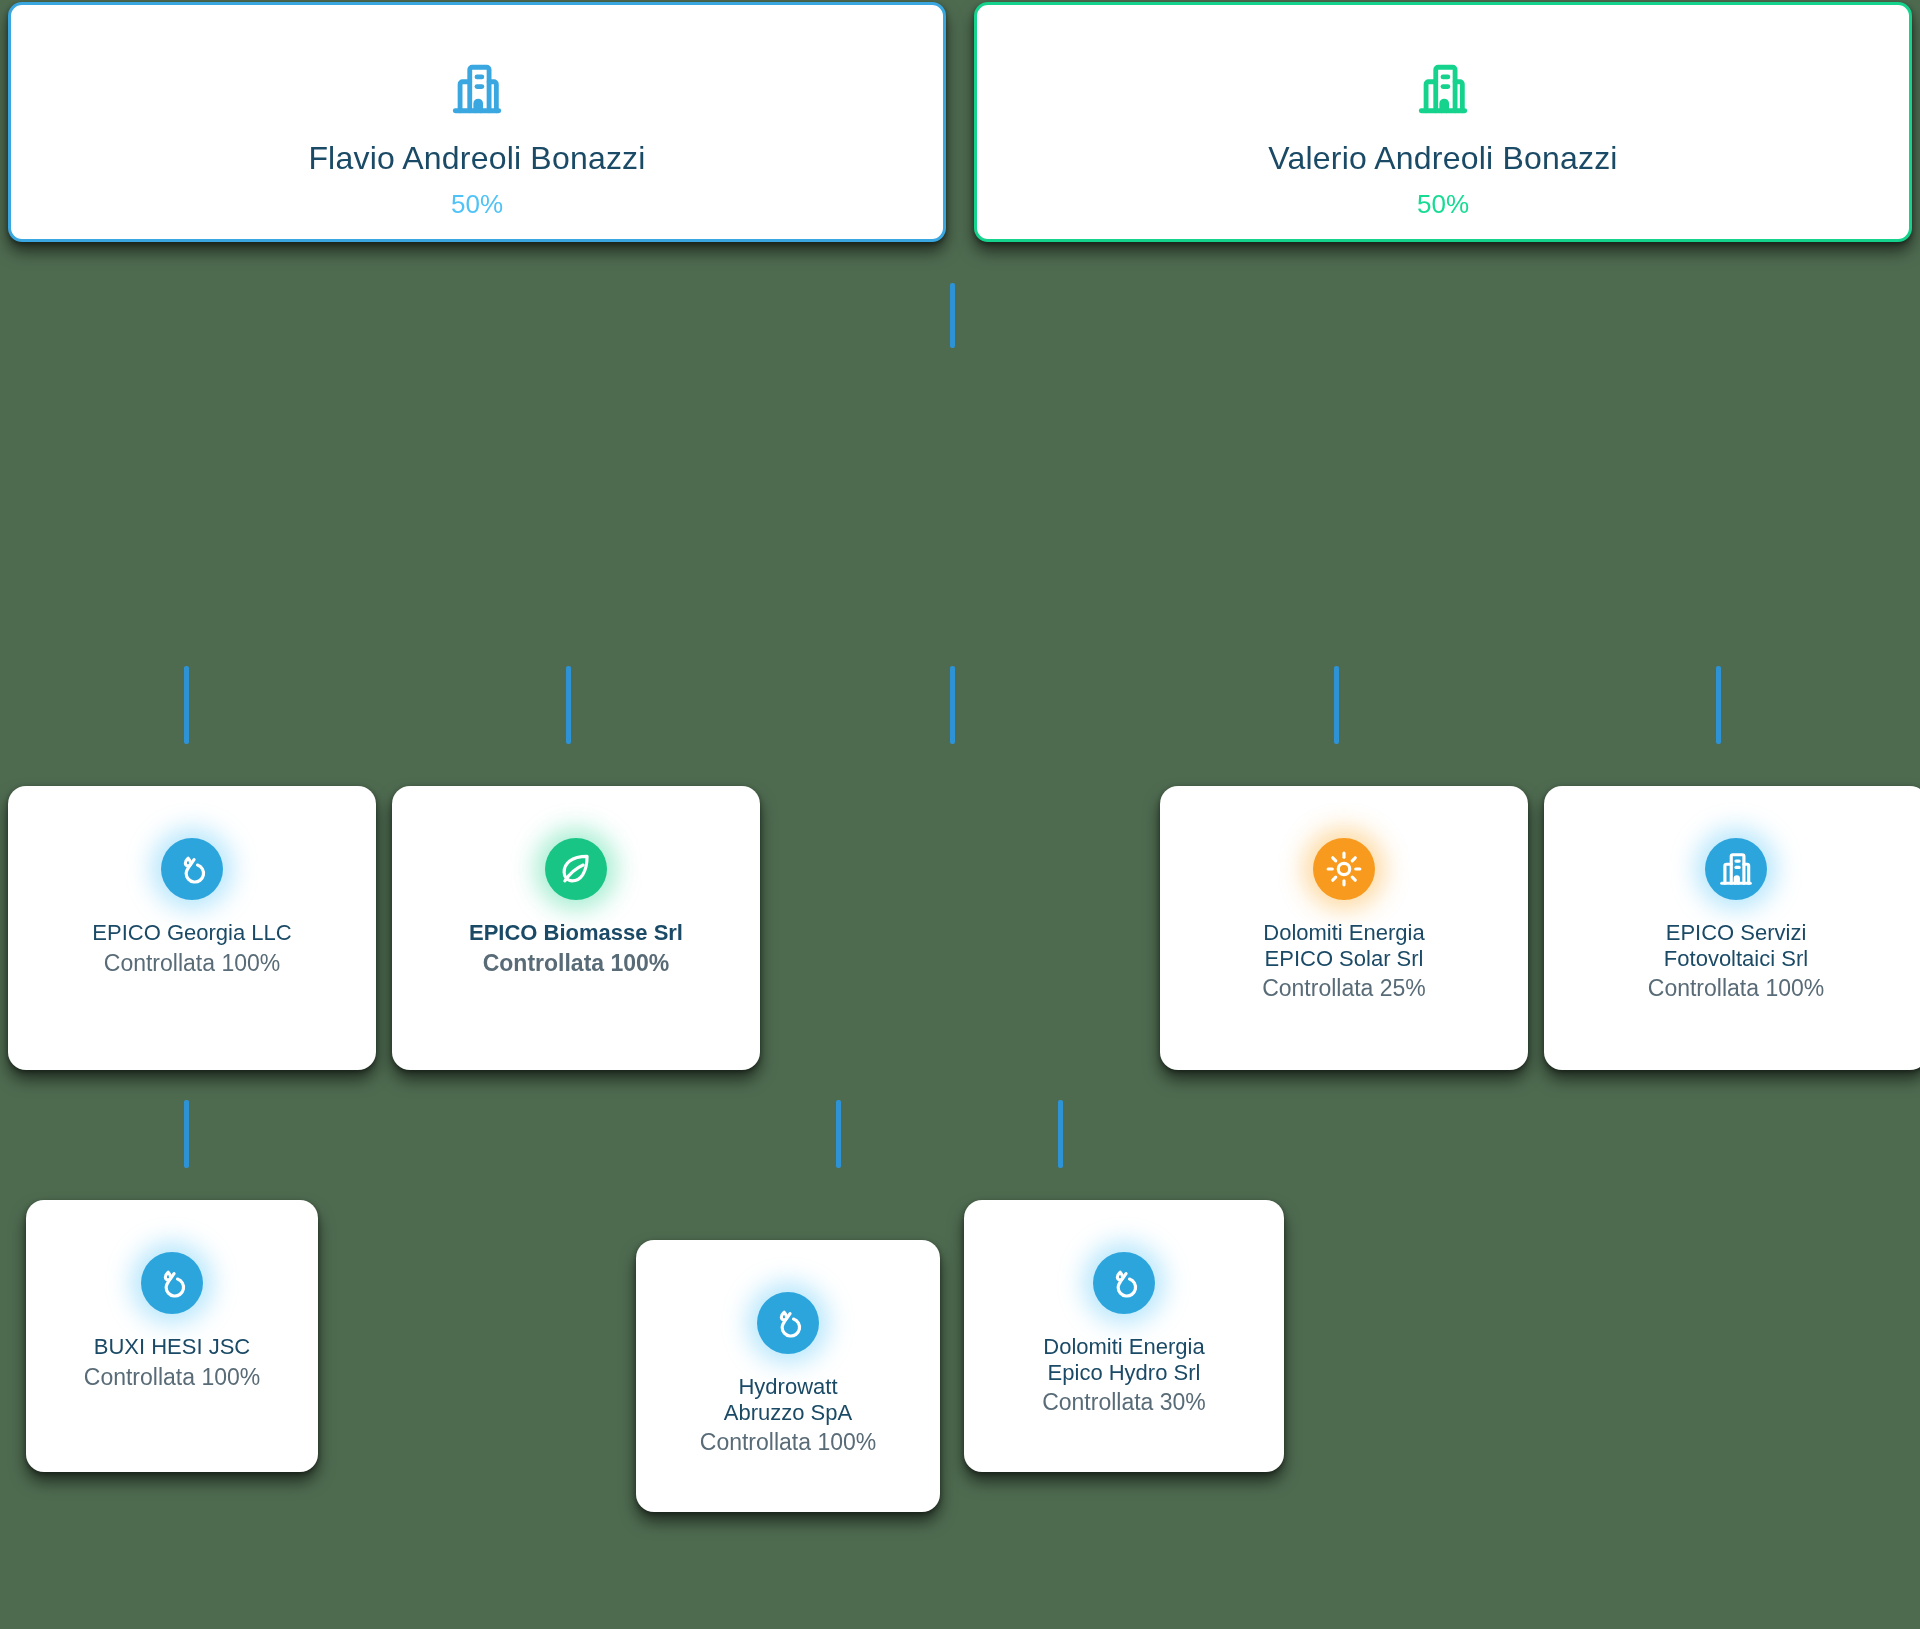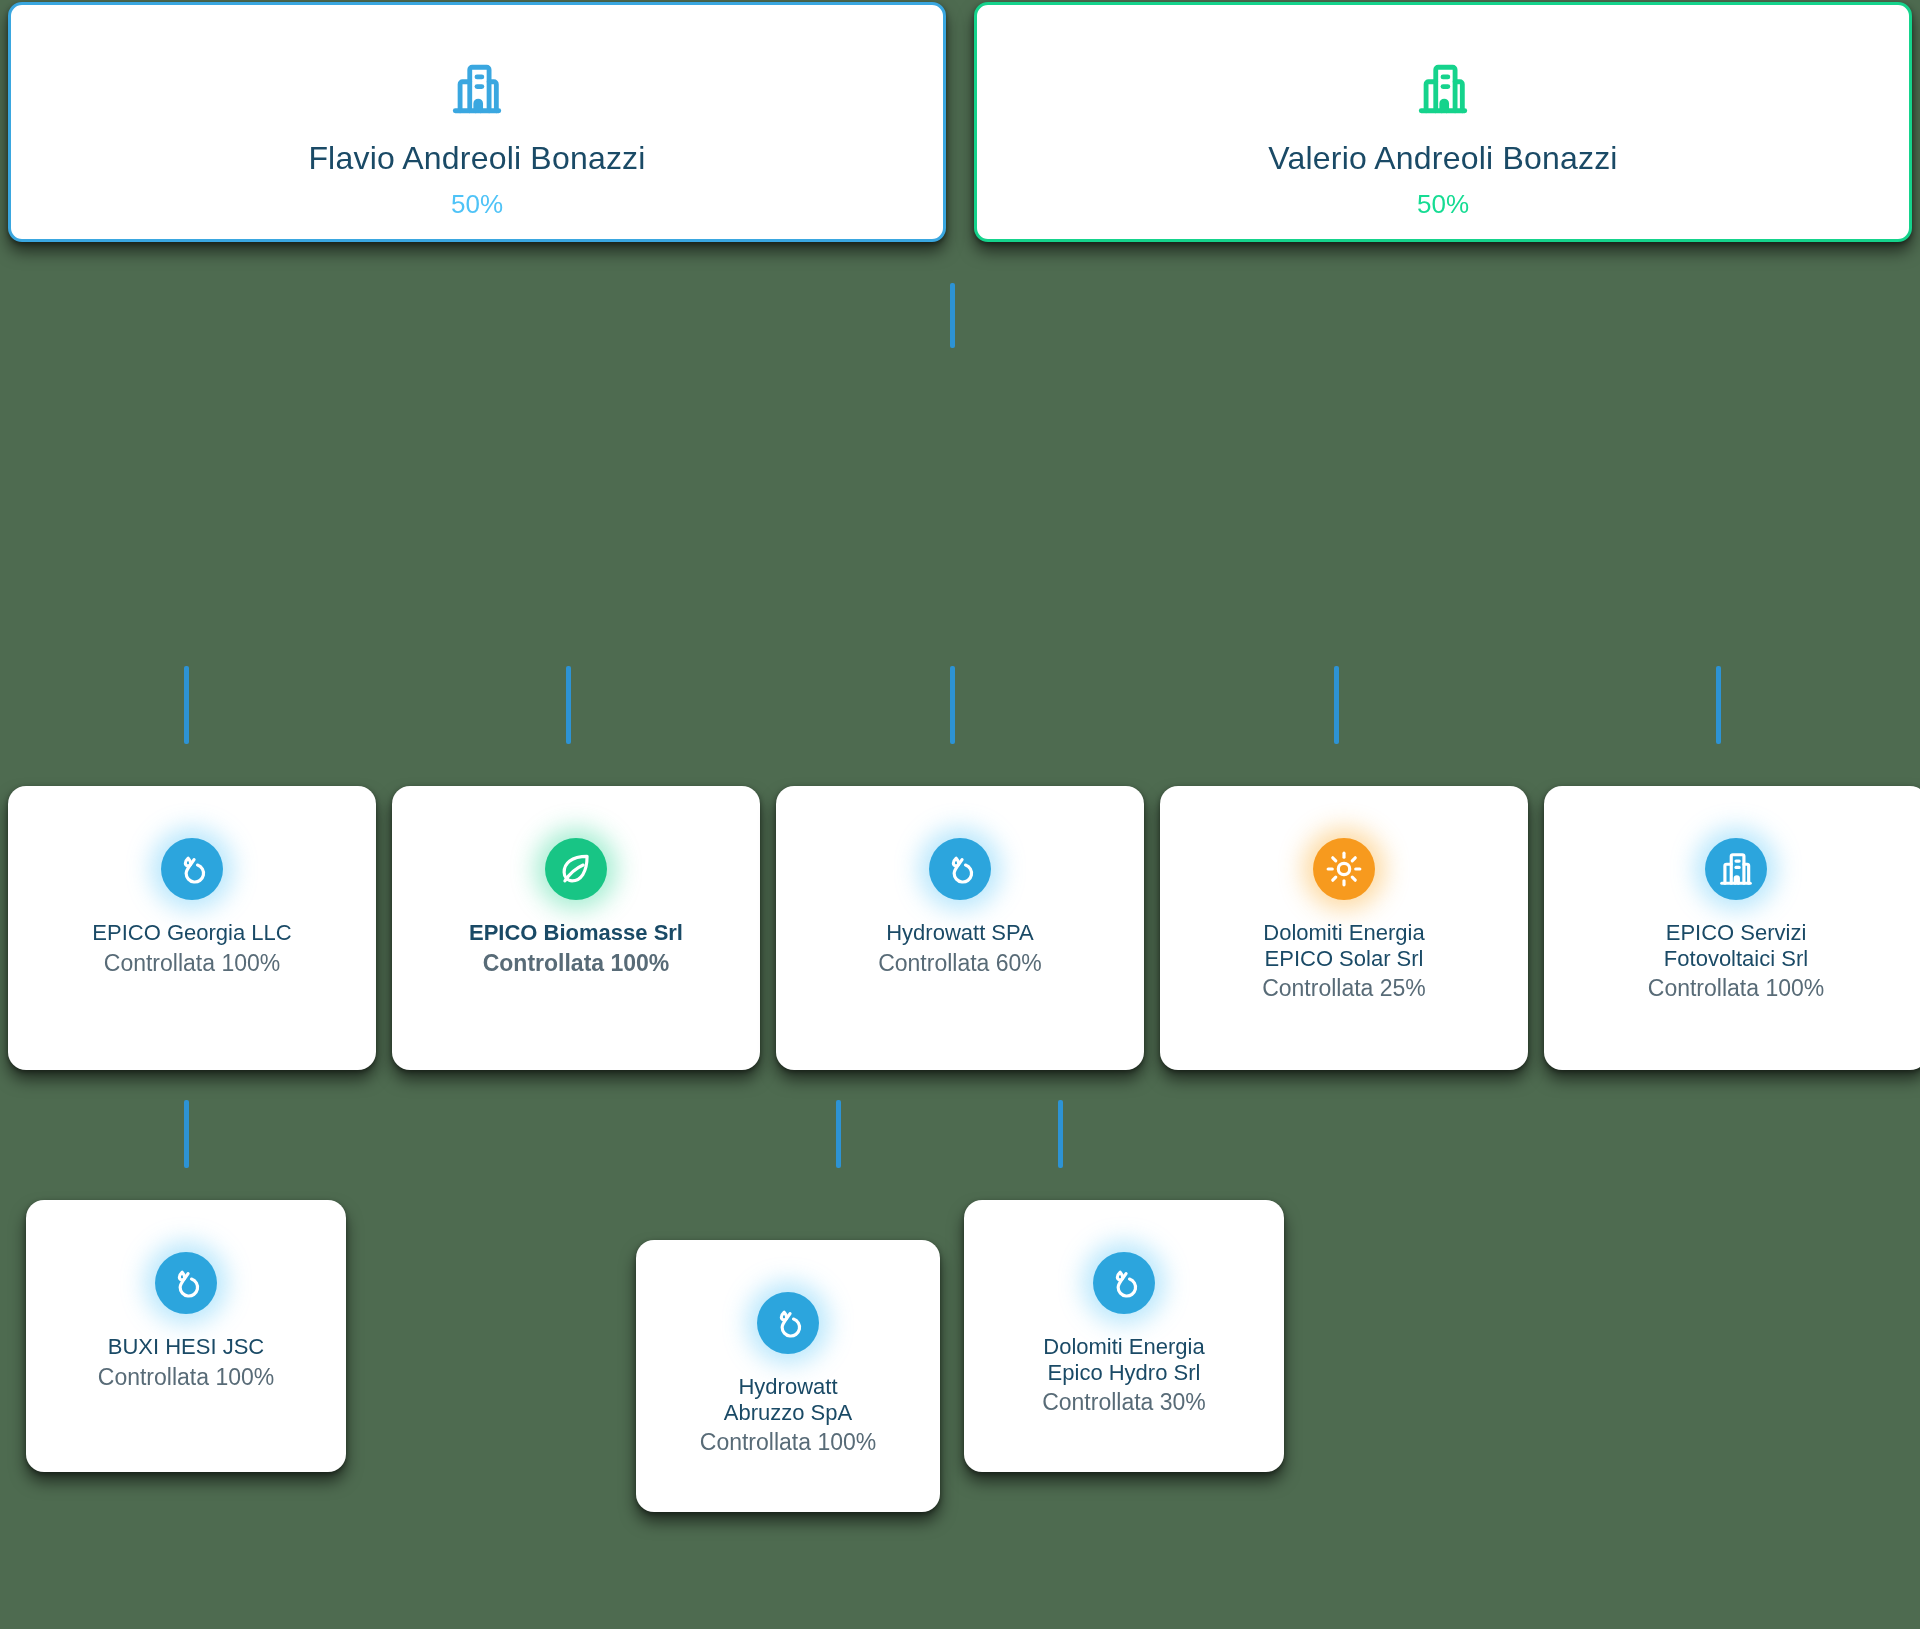--- a/index.html
+++ b/index.html
@@ -185,30 +185,20 @@
     <span class="badge badge-leaf">
       <svg viewBox="0 0 24 24" fill="none" stroke="#ffffff" stroke-width="2" stroke-linecap="round" stroke-linejoin="round">
         <path d="M19 4C9 4 4.5 8.5 4.5 14c0 3 2 5.5 5 5.5C15 19.5 19 14 19 4z"></path>
         <path d="M5 19.5C8 15 12 11.5 16.5 9.5"></path>
       </svg>
     </span>
     <div class="sub-name">EPICO Biomasse Srl</div>
     <div class="sub-status">Controllata 100%</div>
   </div>
 
-  <div class="node sub-card" style="left:776px; top:786px; width:368px; height:284px;">
-    <span class="badge badge-water">
-      <svg viewBox="0 0 24 24" fill="none" stroke="#ffffff" stroke-width="2" stroke-linecap="round" stroke-linejoin="round">
-        <path d="M15.5 9.5a5.5 5.5 0 1 1-7.2 5.2c0-2.5 3.3-6.1 5-8.6"></path>
-        <path d="M9.6 5.2c.9 1 1.6 2.2 1.6 3.2a1.7 1.7 0 1 1-3.4 0c0-1 .7-2.2 1.8-3.2z"></path>
-      </svg>
-    </span>
-    <div class="sub-name">Hydrowatt SPA</div>
-    <div class="sub-status">Controllata 60%</div>
-  </div>
 
   <div class="node sub-card" style="left:1160px; top:786px; width:368px; height:284px;">
     <span class="badge badge-sun">
       <svg viewBox="0 0 24 24" fill="none" stroke="#ffffff" stroke-width="2" stroke-linecap="round" stroke-linejoin="round">
         <circle cx="12" cy="12" r="3.6"></circle>
         <path d="M12 2v2.6"></path>
           <path d="M12 19.4V22"></path>
         <path d="M2 12h2.6"></path>
           <path d="M19.4 12H22"></path>
         <path d="M4.9 4.9l1.9 1.9"></path>
@@ -236,21 +226,21 @@
     </span>
     <div class="sub-name">EPICO Servizi
 Fotovoltaici Srl</div>
     <div class="sub-status">Controllata 100%</div>
   </div>
 
   <div class="conn" style="left:184px;  top:1100px; height:68px;"></div>
   <div class="conn" style="left:836px;  top:1100px; height:68px;"></div>
   <div class="conn" style="left:1058px; top:1100px; height:68px;"></div>
 
-  <div class="node sub-card" style="left:26px; top:1200px; width:320px; height:272px;">
+  <div class="node sub-card" style="left:26px; top:1200px; width:292px; height:272px;">
     <span class="badge badge-water">
       <svg viewBox="0 0 24 24" fill="none" stroke="#ffffff" stroke-width="2" stroke-linecap="round" stroke-linejoin="round">
         <path d="M15.5 9.5a5.5 5.5 0 1 1-7.2 5.2c0-2.5 3.3-6.1 5-8.6"></path>
         <path d="M9.6 5.2c.9 1 1.6 2.2 1.6 3.2a1.7 1.7 0 1 1-3.4 0c0-1 .7-2.2 1.8-3.2z"></path>
       </svg>
     </span>
     <div class="sub-name">BUXI HESI JSC</div>
     <div class="sub-status">Controllata 100%</div>
   </div>
 

